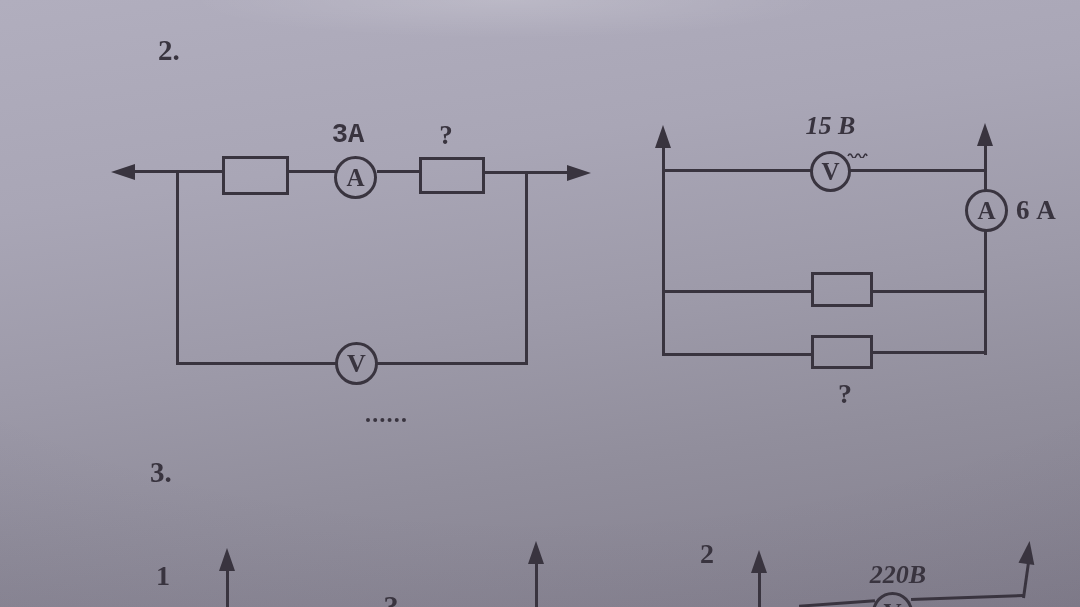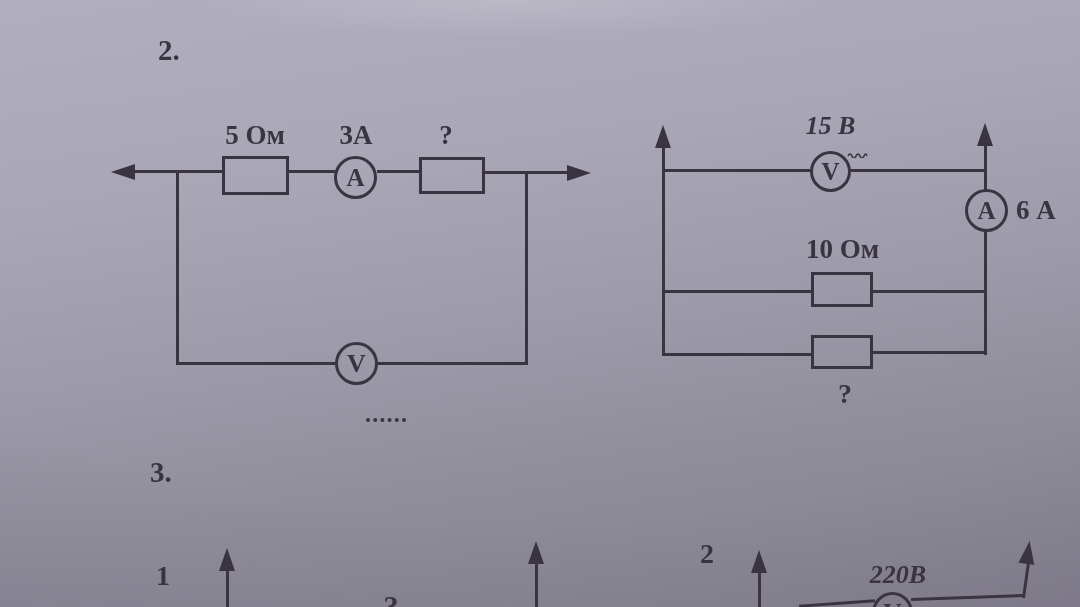--- a/index.html
+++ b/index.html
@@ -52,22 +52,21 @@
   <div class="abs box" style="left:419px;top:157px;width:66px;height:37px;"></div>
   <div class="abs wire-h" style="left:485px;top:171px;width:84px;"></div>
   <div class="abs ah-right" style="left:567px;top:165px;"></div>
   <div class="abs wire-v" style="left:176px;top:171px;height:194px;"></div>
   <div class="abs wire-v" style="left:525px;top:173px;height:192px;"></div>
   <div class="abs wire-h" style="left:176px;top:362px;width:160px;"></div>
   <div class="abs wire-h" style="left:377px;top:362px;width:151px;"></div>
   <div class="abs meter" style="left:335px;top:342px;width:43px;height:43px;font-size:26px;">
     <span>V</span>
   </div>
-  <div class="abs lbl" style="left:205px;top:121px;width:100px;font-size:27px;">5 Ом</div>
-  <div class="abs lbl" style="left:325px;top:121px;width:62px;font-size:27px;">3А</div>
+  <div class="abs lbl" style="left:317px;top:121px;width:62px;font-size:27px;font-family:Liberation Mono, monospace;">3А</div>
   <div class="abs lbl" style="left:426px;top:121px;width:40px;font-size:27px;">?</div>
   <div class="abs dotted" style="left:366px;top:418px;width:40px;"></div>
 
   <div class="abs ah-up" style="left:655px;top:125px;"></div>
   <div class="abs wire-v" style="left:662px;top:146px;height:210px;"></div>
   <div class="abs wire-h" style="left:663px;top:169px;width:149px;"></div>
   <div class="abs meter" style="left:810px;top:151px;width:41px;height:41px;font-size:25px;">
     <span>V</span>
   </div>
   <div class="abs wire-h" style="left:850px;top:169px;width:137px;"></div>
@@ -81,21 +80,20 @@
   <div class="abs box" style="left:811px;top:272px;width:62px;height:35px;"></div>
   <div class="abs wire-h" style="left:872px;top:290px;width:114px;"></div>
   <div class="abs wire-h" style="left:663px;top:353px;width:149px;"></div>
   <div class="abs box" style="left:811px;top:335px;width:62px;height:34px;"></div>
   <div class="abs wire-h" style="left:872px;top:351px;width:114px;"></div>
   <div class="abs lbl" style="left:793px;top:112px;width:75px;font-size:26px;font-style:italic;">15 В</div>
   <svg class="abs" style="left:847px;top:151px;" width="21" height="7" viewBox="0 0 21 7">
     <path d="M1 5 Q3 1 5 5 T9 5 T13 5 T17 5 T20 5" fill="none" stroke="#39343f" stroke-width="1.6"></path>
   </svg>
   <div class="abs lbl" style="left:1016px;top:196px;width:60px;font-size:27px;text-align:left;">6 А</div>
-  <div class="abs lbl" style="left:790px;top:235px;width:105px;font-size:27px;">10 Ом</div>
   <div class="abs lbl" style="left:830px;top:379px;width:30px;font-size:28px;">?</div>
 
   <div class="abs num" style="left:150px;top:456px;font-size:29px;">3.</div>
 
   <div class="abs num" style="left:156px;top:560px;font-size:28px;">1</div>
   <div class="abs ah-up" style="left:219px;top:548px;"></div>
   <div class="abs wire-v" style="left:226px;top:569px;height:38px;"></div>
   <div class="abs lbl" style="left:376px;top:590px;width:30px;font-size:30px;">?</div>
   <div class="abs ah-up" style="left:528px;top:541px;"></div>
   <div class="abs wire-v" style="left:535px;top:562px;height:45px;"></div>

